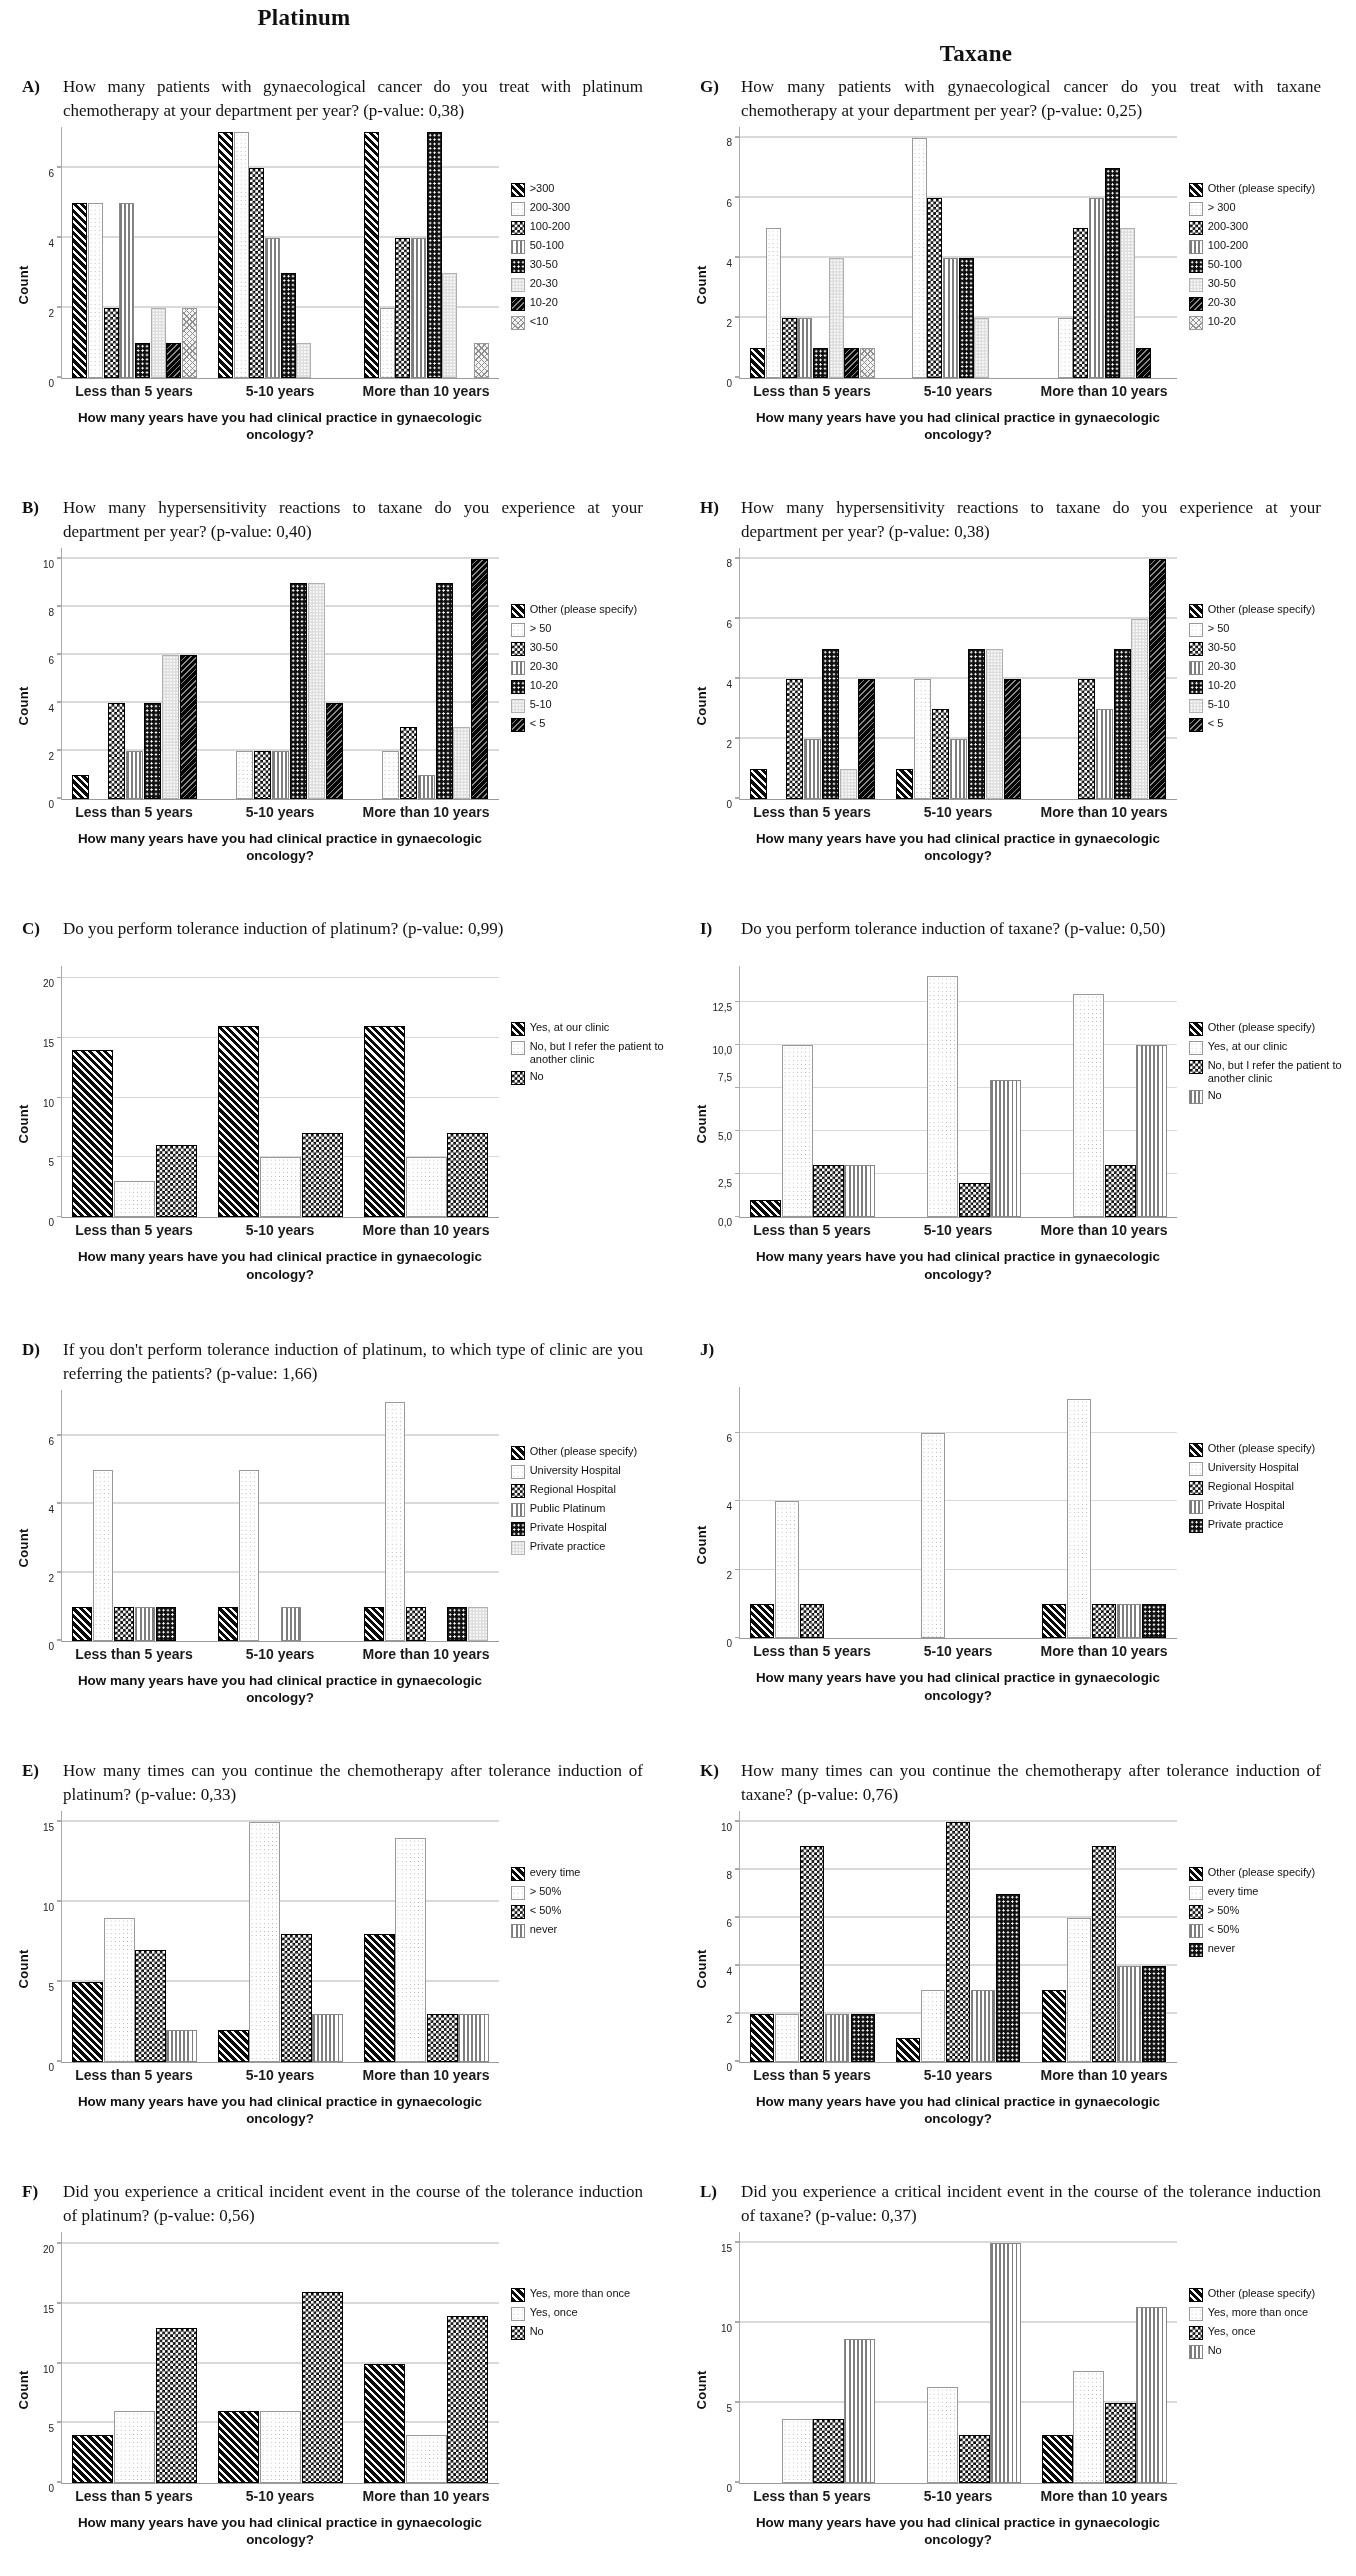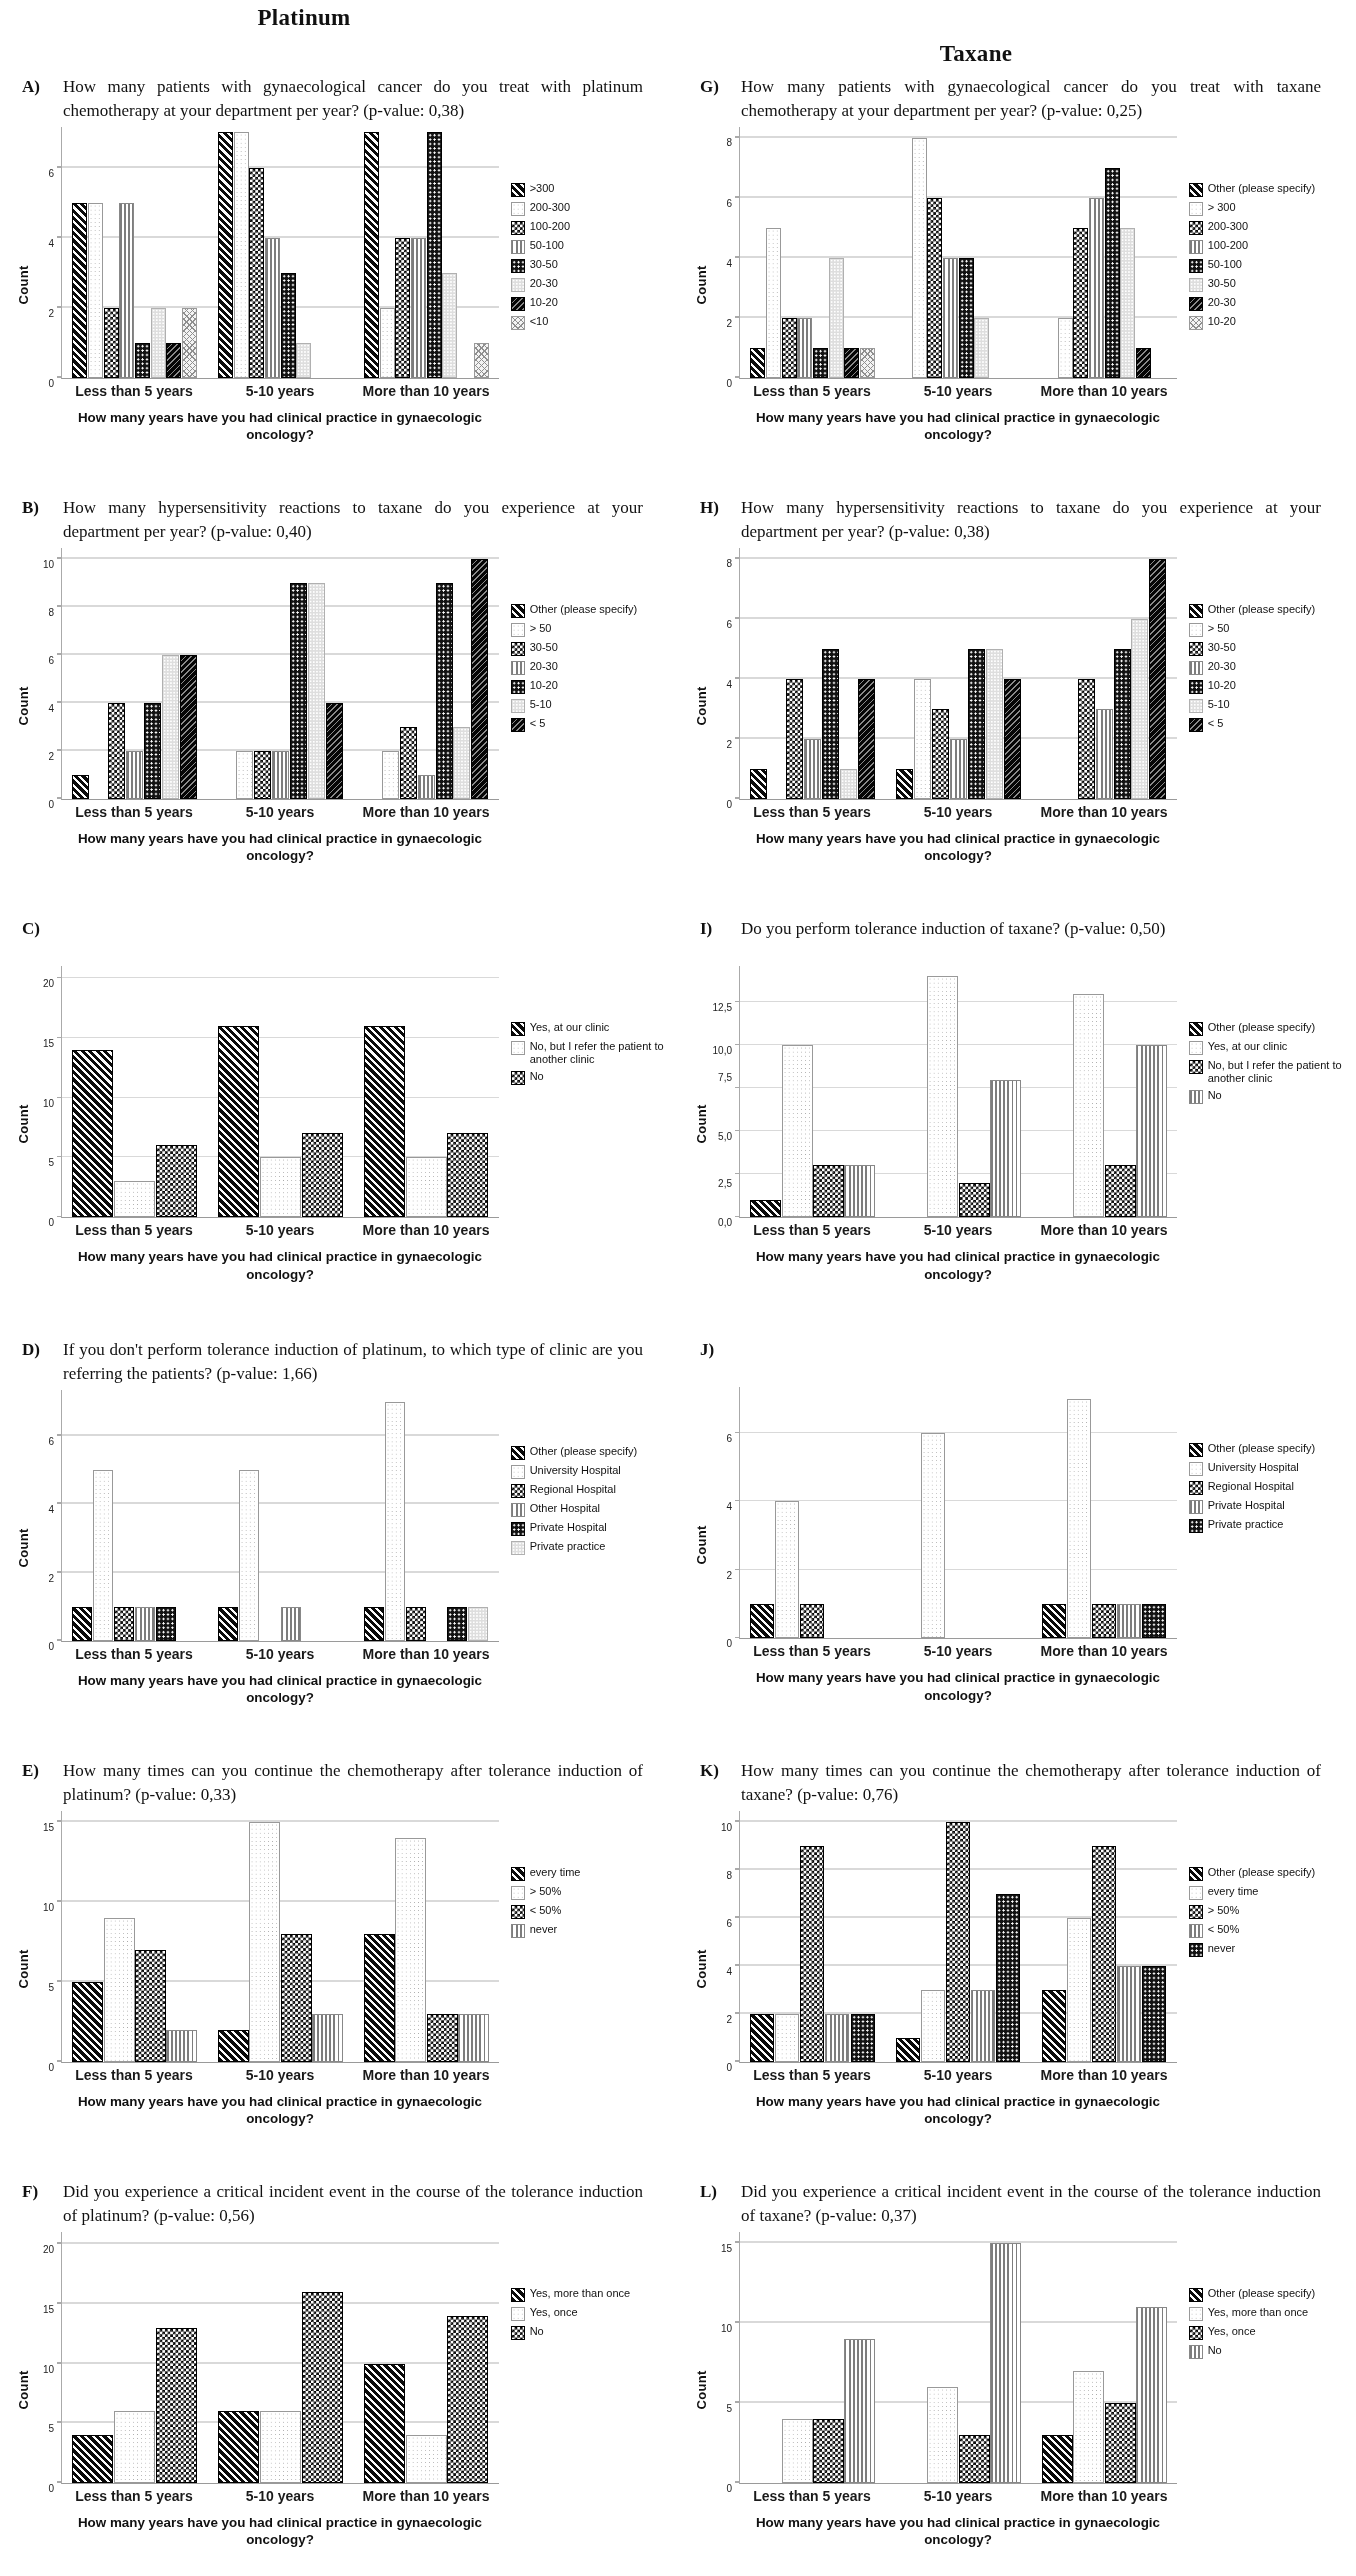--- a/index.html
+++ b/index.html
@@ -411,20 +411,21 @@
                 <span class="legend-swatch p7"></span>
                 <span class="legend-label">&lt; 5</span>
               </div>
             </div>
           </div>
         </div>
       </div>
       <div class="panel">
         <div class="panel-title">
           <span class="letter">C)</span>
+          <span class="title-text">Do you perform tolerance induction of platinum? (p-value: 0,99)</span>
         </div>
         <div class="chart-row">
           <div class="ycol">
             <div class="ylabel">Count</div>
             <div class="ytick" style="top: 245px;">0</div>
             <div class="ytick" style="top: 185px;">5</div>
             <div class="ytick" style="top: 126px;">10</div>
             <div class="ytick" style="top: 66px;">15</div>
             <div class="ytick" style="top: 6.1px;">20</div>
           </div>
@@ -594,21 +595,21 @@
               <div class="legend-item">
                 <span class="legend-swatch p2"></span>
                 <span class="legend-label">University Hospital</span>
               </div>
               <div class="legend-item">
                 <span class="legend-swatch p3"></span>
                 <span class="legend-label">Regional Hospital</span>
               </div>
               <div class="legend-item">
                 <span class="legend-swatch p4"></span>
-                <span class="legend-label">Other Hospital</span>
+                <span class="legend-label">Public Platinum</span>
               </div>
               <div class="legend-item">
                 <span class="legend-swatch p5"></span>
                 <span class="legend-label">Private Hospital</span>
               </div>
               <div class="legend-item">
                 <span class="legend-swatch p6"></span>
                 <span class="legend-label">Private practice</span>
               </div>
             </div>

